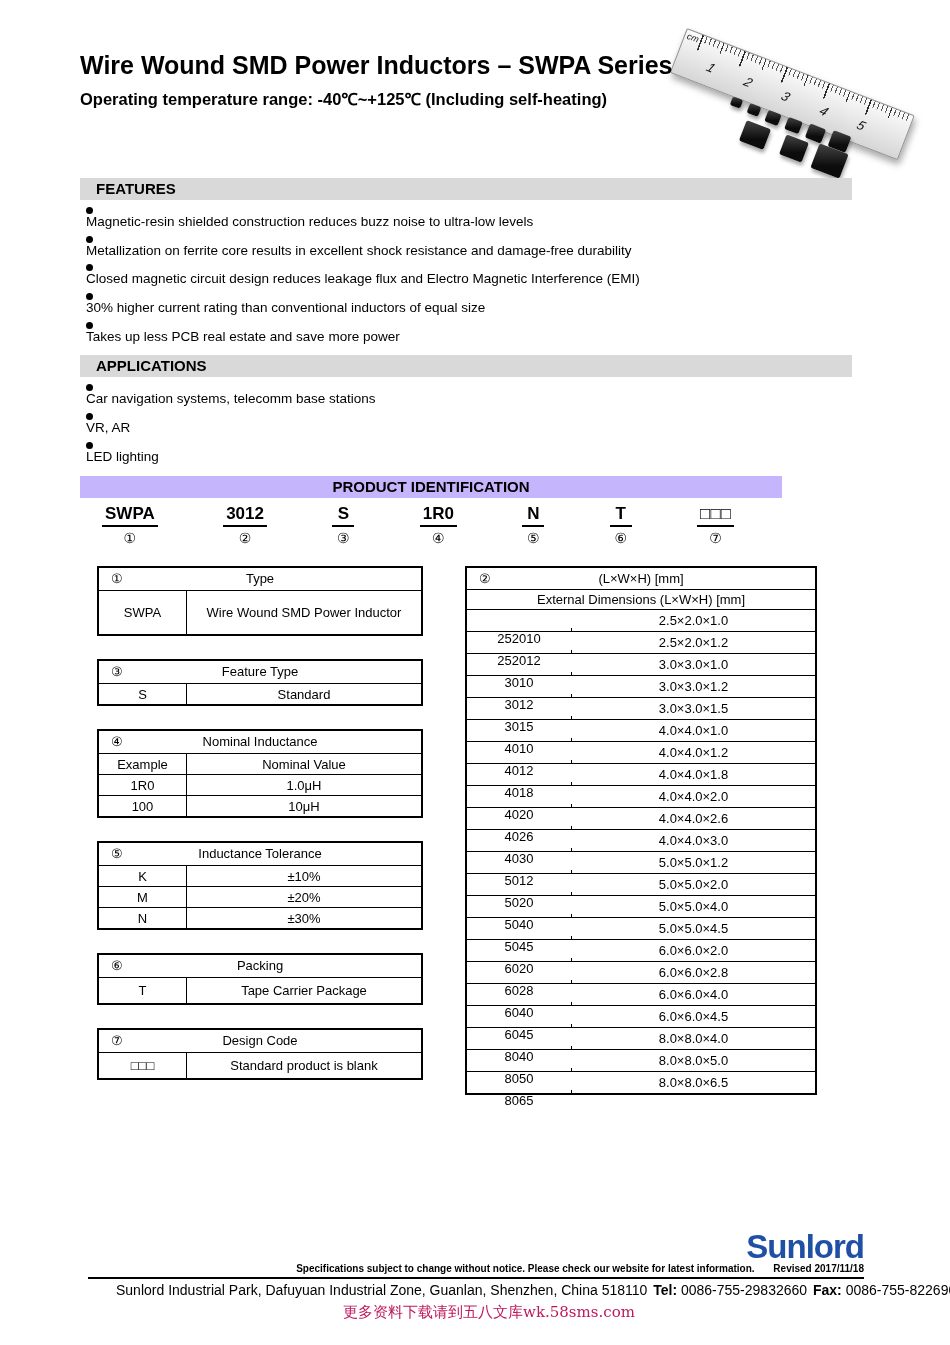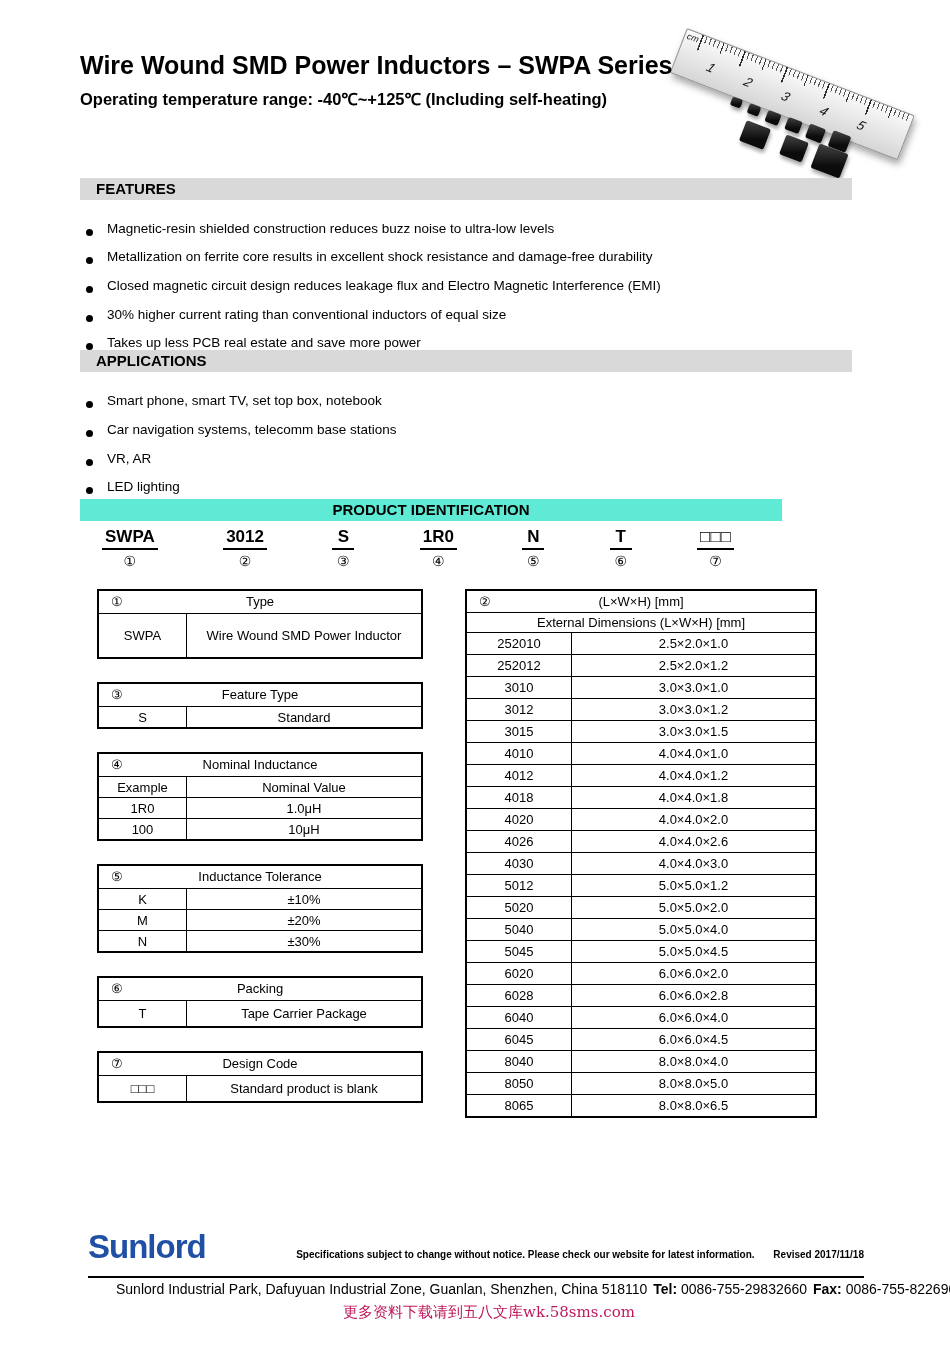--- a/index.html
+++ b/index.html
@@ -53,29 +53,29 @@
   .c7 { left:57px; top:102px; width:26px; height:22px; }
   .c8 { left:97px; top:116px; width:24px; height:21px; }
   .c9 { left:129px; top:126px; width:31px; height:26px; }
 
   
   .section-bar {
     background:#d9d9d9; height:22px; line-height:22px;
     font-size:15px; font-weight:bold; padding-left:16px;
   }
   .bar-features { margin-top:68px; }
-  .bar-applications { }
+  .bar-applications { margin-top:5px; }
   .pi-bar {
-    background:#5eead4; height:22px; line-height:22px; width:702px;
+    background:#c4b5fd; height:22px; line-height:22px; width:702px;
     font-size:15px; font-weight:bold; text-align:center; margin-top:5px;
   }
 
   
   .blist { list-style:none; margin:7px 0 0; padding:0 0 0 6px; }
-  .blist li { display:flex; align-items:flex-end; height:28.7px; }
+  .blist li { display:flex; align-items:flex-start; height:28.7px;flex-direction:column; }
   .dot { width:7px; height:7px; border-radius:50%; background:#000; margin-right:14px; flex-shrink:0; }
   .btxt { font-size:13.5px; }
 
   
   .code-row { display:flex; justify-content:space-between; width:632px; margin:6px 0 0 22px; }
   .code-part { display:flex; flex-direction:column; align-items:center; }
   .code-label {
     font-size:17px; font-weight:bold; text-align:center;
     border-bottom:2px solid #000; padding:0 3px 1px; min-width:22px;
   }
@@ -91,28 +91,28 @@
   .pt-num { position:absolute; left:12px; top:0; }
   .pt-row { display:flex; height:21px; line-height:21px; border-top:1px solid #000; }
   .pt-c1 { width:88px; border-right:1px solid #000; text-align:center; }
   .pt-c2 { flex:1; text-align:center; }
   .t-type .pt-row { height:44px; line-height:44px; }
   .t-pack .pt-row, .t-design .pt-row { height:26px; line-height:26px; }
 
   .dim-head { height:21px; line-height:21px; }
   .dim-sub { height:20px; line-height:20px; text-align:center; border-top:1px solid #000; }
   .dim-row { display:flex; height:22px; line-height:22px; border-top:1px solid #000; }
-  .dim-c1 { width:105px; border-right:1px solid #000; text-align:center; }
+  .dim-c1 { width:105px; border-right:1px solid #000; text-align:center;margin-top:18px; }
   .dim-c2 { flex:1; text-align:center; }
 
   
   .footer { position:absolute; left:88px; right:86px; top:1230px; }
   .footer-top {
     display:flex; align-items:flex-end; justify-content:space-between;
-    border-bottom:2px solid #000; padding-bottom:13px;
+    border-bottom:2px solid #000; padding-bottom:0;flex-direction:column;
   }
   .logo { font-size:33px; font-weight:bold; color:#2050a5; letter-spacing:-1px; line-height:1; }
   .notice { font-size:10px; font-weight:bold; padding-bottom:3px; }
   .revised { margin-left:16px; }
   .address { font-size:14px; margin-top:3px; padding-left:28px; white-space:nowrap; }
   .address b { margin-left:2px; }
   .watermark {
     position:absolute; top:1303px; left:14px; width:100%;
     text-align:center; font-size:15px;
     font-family:"DejaVu Serif", serif; color:#be185d;
@@ -172,24 +172,20 @@
       </li>
         <li>
         <span class="dot"></span>
         <span class="btxt">Takes up less PCB real estate and save more power</span>
       </li>
       </ul>
 
     <div class="section-bar bar-applications">APPLICATIONS</div>
     <ul class="blist">
 
-    <li>
-        <span class="dot"></span>
-        <span class="btxt">Smart phone, smart TV, set top box, notebook</span>
-      </li>
         <li>
         <span class="dot"></span>
         <span class="btxt">Car navigation systems, telecomm base stations</span>
       </li>
         <li>
         <span class="dot"></span>
         <span class="btxt">VR, AR</span>
       </li>
         <li>
         <span class="dot"></span>

